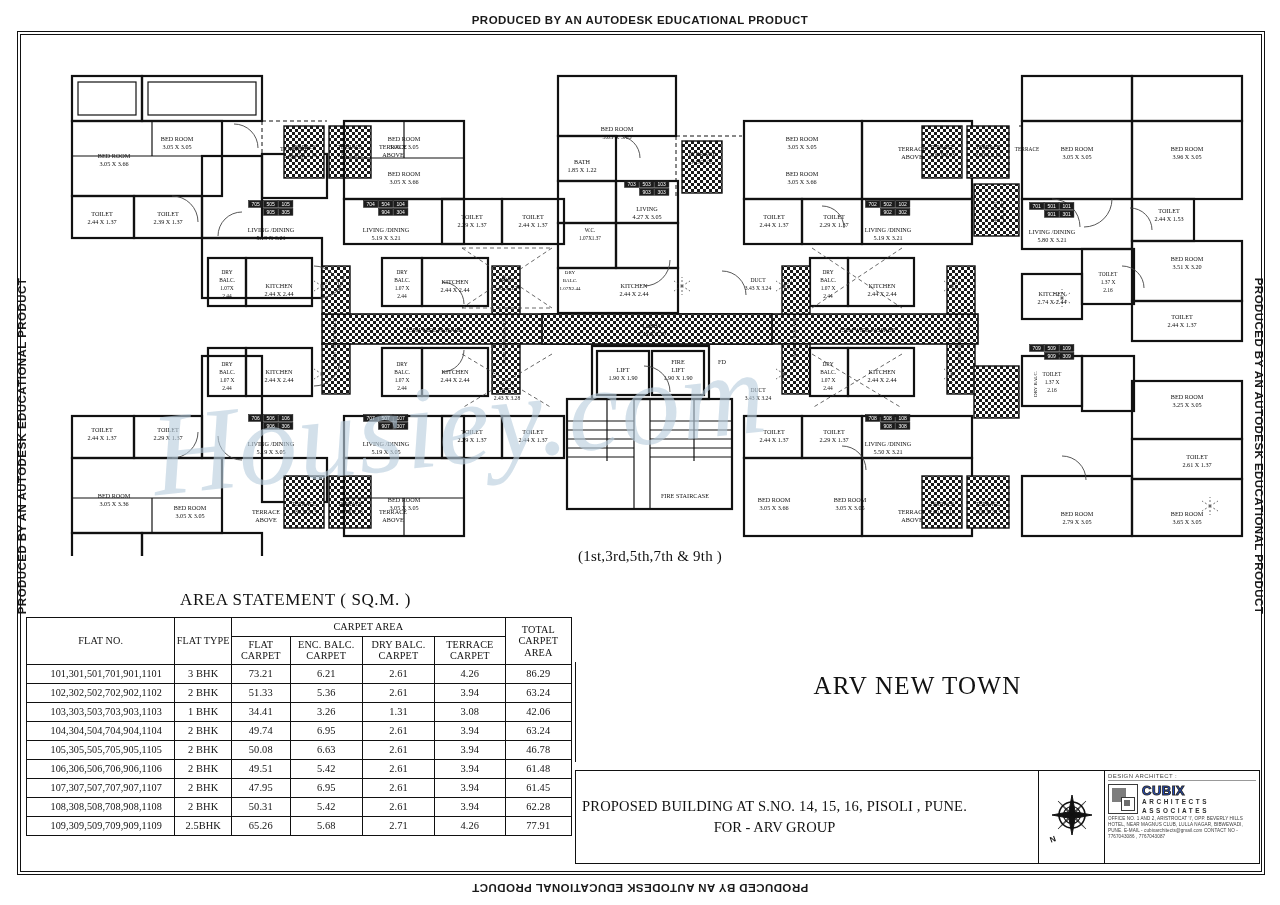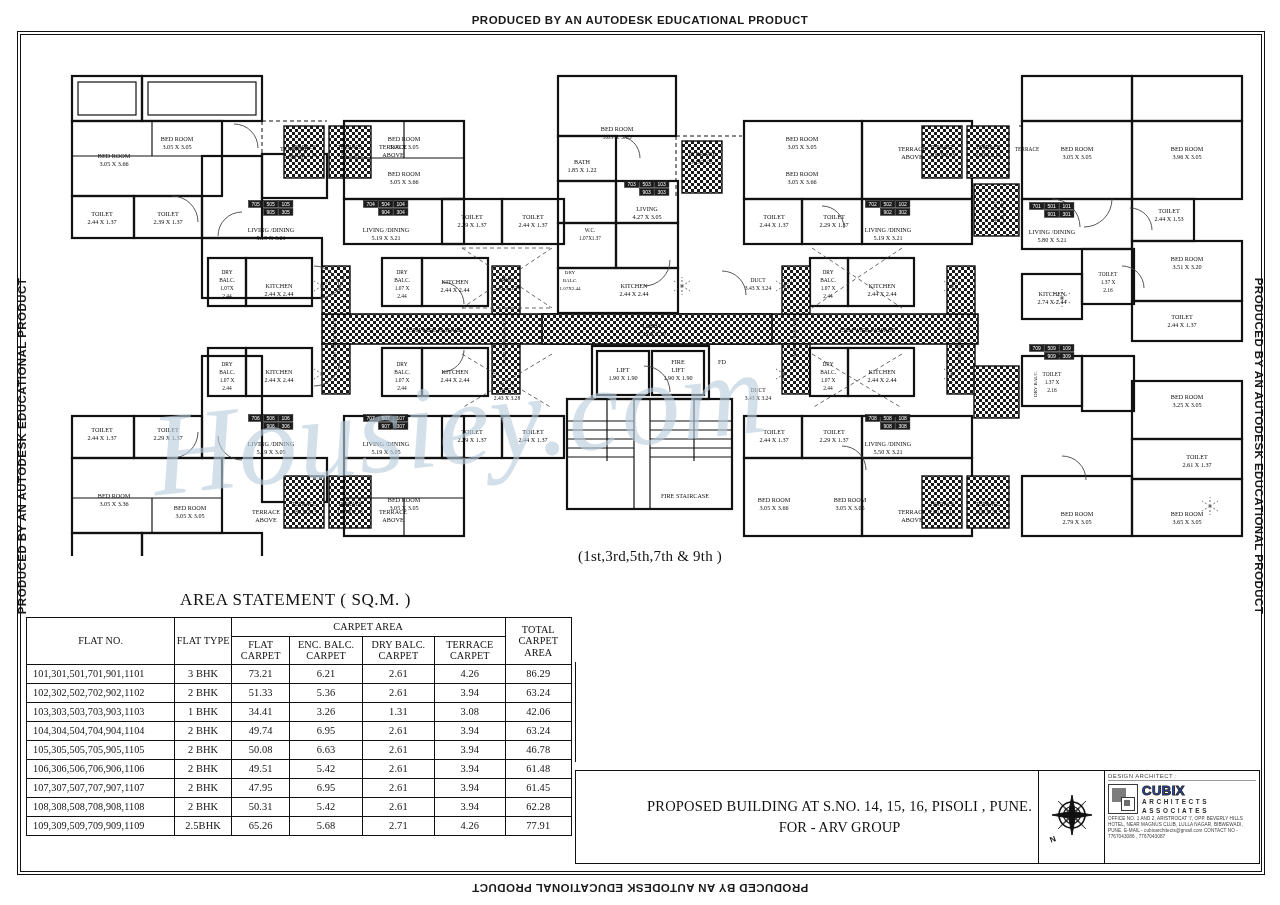--- a/index.html
+++ b/index.html
@@ -46,36 +46,36 @@
   
   #areatitle{position:absolute;left:180px;top:590px;font-size:17px;
              letter-spacing:.6px;}
   #areatable{position:absolute;left:26px;top:617px;width:546px;
              border-collapse:collapse;font-size:10.4px;
              border:1.5px solid #111;}
   #areatable td,#areatable th{border:.8px solid #111;text-align:center;
              padding:2px 1px;font-weight:normal;line-height:1.12;
              letter-spacing:.1px;}
   #areatable th{font-size:10.2px;}
-  #areatable td.flatno{text-align:left;padding-left:6px;font-size:10.2px;}
+  #areatable td.flatno{text-align:center;padding-left:12px;font-size:10.2px;}
   #areatable tr{height:19px;}
 
   
   #tb-project{position:absolute;left:575px;top:662px;width:683px;height:100px;
               border-left:1.5px solid #111;}
   #projname{position:absolute;left:0;top:10px;width:683px;text-align:center;
             font-size:25px;letter-spacing:1.2px;}
   #wingname{position:absolute;left:0;top:55px;width:683px;text-align:center;
             font-size:22px;letter-spacing:.8px;}
   #wingname span{border-bottom:1.6px solid #111;padding:0 4px 2px;}
 
   #tb-bottom{position:absolute;left:575px;top:770px;width:683px;height:92px;
              border:1.5px solid #111;display:flex;}
   #tb-desc{flex:0 0 450px;border-right:1.2px solid #111;
-           display:flex;align-items:center;justify-content:flex-end;
+           display:flex;align-items:center;justify-content:flex-start;
            text-align:center;line-height:1.45;padding:0 6px;}
   #tb-desc .d1{font-size:14.5px;letter-spacing:.2px;}
   #tb-desc .d2{font-size:14.5px;}
   #tb-north{flex:0 0 65px;border-right:1.2px solid #111;
             display:flex;align-items:center;justify-content:center;}
   #tb-logo{flex:1;position:relative;padding:2px 3px;}
   #dalabel{font-family:"Liberation Sans",sans-serif;font-size:6px;
            letter-spacing:.4px;color:#444;border-bottom:.6px solid #999;
            padding-bottom:1px;}
   #logorow{display:flex;align-items:center;gap:4px;margin-top:3px;}
@@ -801,20 +801,21 @@
           <td>65.26</td>
           <td>5.68</td>
           <td>2.71</td>
           <td>4.26</td>
           <td>77.91</td>
         </tr>
       </tbody>
   </table>
 
   <div id="tb-project">
+    <div id="projname">ARV NEW TOWN</div>
   </div>
 
   <div id="tb-bottom">
 
     <div id="tb-desc">
       <div>
         <div class="d1">PROPOSED BUILDING AT  S.NO. 14, 15, 16,  PISOLI , PUNE.</div>
         <div class="d2">FOR - ARV GROUP</div>
       </div>
     </div>

